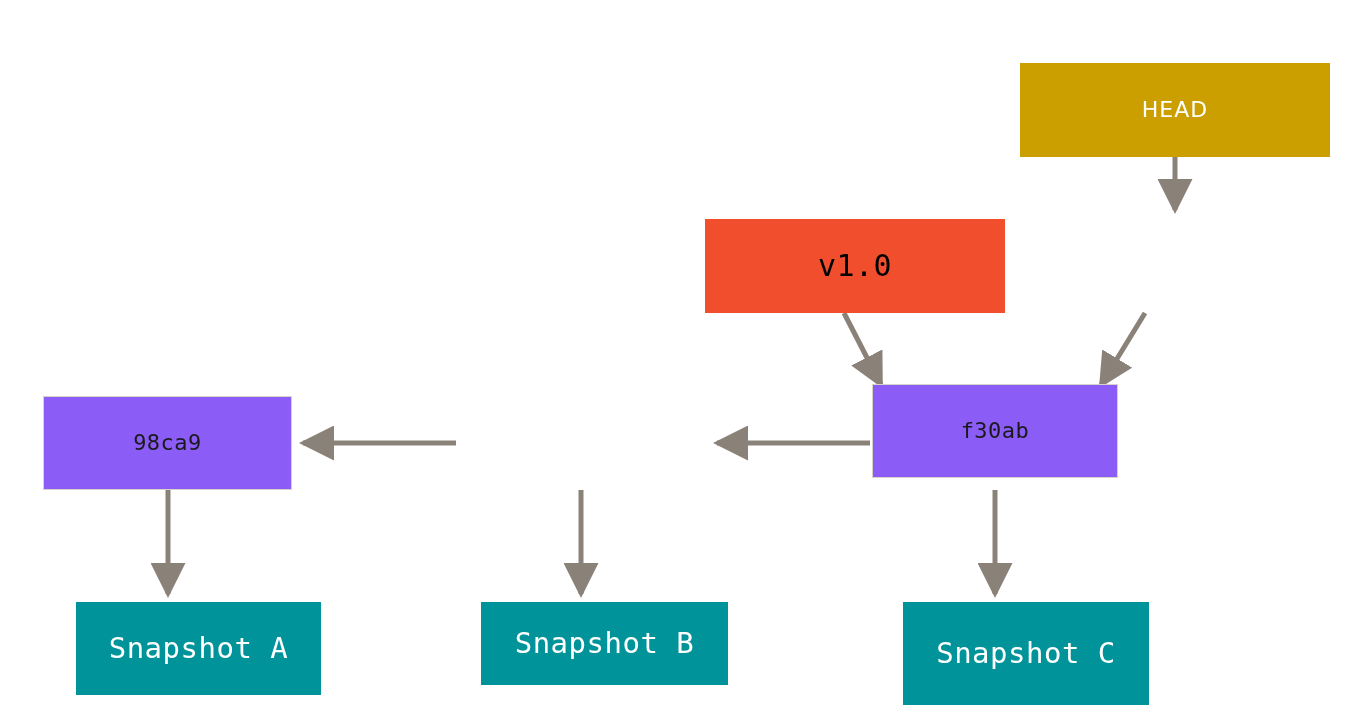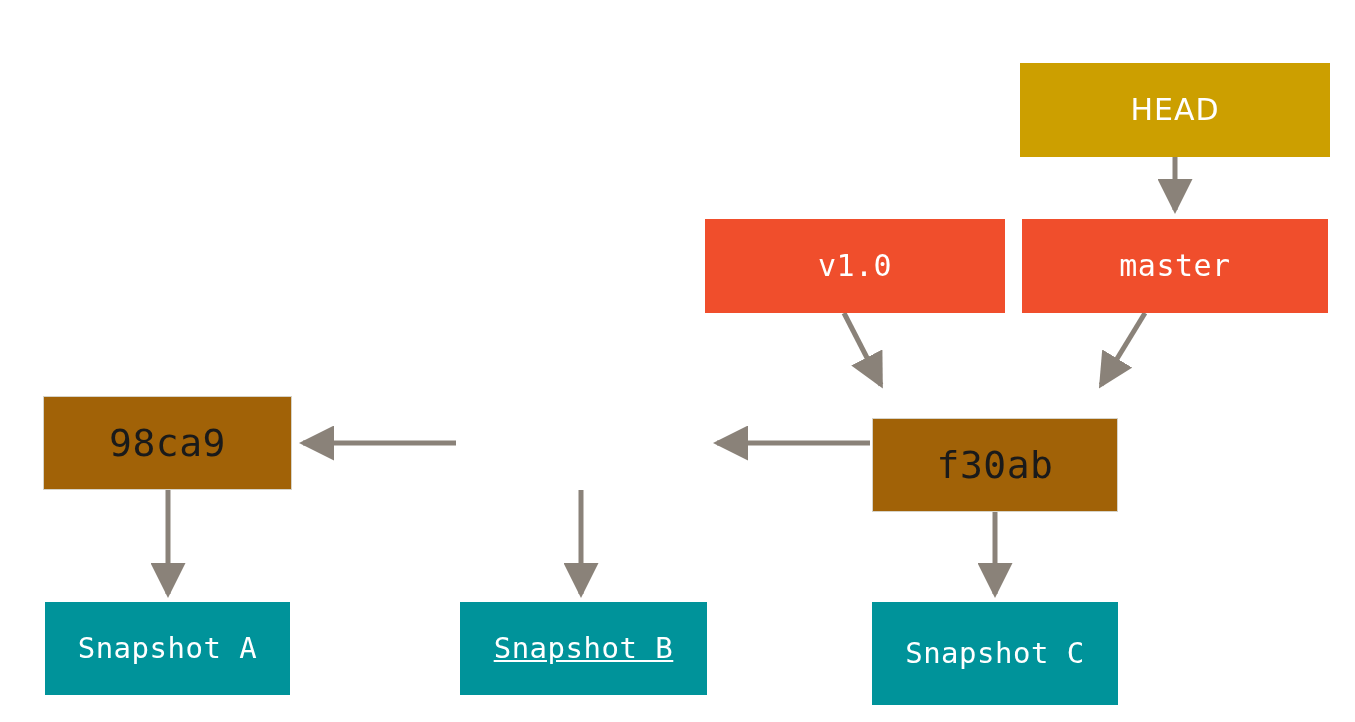--- a/index.html
+++ b/index.html
@@ -28,43 +28,44 @@
     position: absolute;
     box-sizing: border-box;
     display: flex;
     align-items: center;
     justify-content: center;
     text-align: center;
     line-height: 1;
     letter-spacing: 0.5px;
   }
   .node-ref {
-    color: #ffffff;
+    color: #000000;
     font-size: 30px;
   }
   .node-head {
     background: #cc9f00;
     color: #ffffff;
-    font-size: 30px;
+    font-size: 22px;
     font-family: "DejaVu Sans", "Liberation Sans", sans-serif;
     letter-spacing: 1px;
   }
   .node-branch {
     background: #f04e2c;
   }
   .node-commit {
-    background: #a16207;
+    background: #8b5cf6;
     border: 1px solid #d6d3c8;
     color: #1a1a1a;
-    font-size: 38px;
+    font-size: 22px;
   }
   .node-snapshot {
     background: #00939a;
     color: #ffffff;
     font-size: 29px;
+    margin-left: 31px;
   }
 </style>
 </head>
 <body>
 
 <div id="canvas">
 
   <svg class="edges" viewBox="0 0 1355 722" xmlns="http://www.w3.org/2000/svg">
     <defs>
       <marker id="arrowhead" markerWidth="7" markerHeight="7" refX="6.2" refY="3.5" orient="auto" markerUnits="strokeWidth">
@@ -102,26 +103,25 @@
 
     <g>
       <line x1="995" y1="490" x2="995" y2="594" stroke="#8a8279" stroke-width="5" marker-end="url(#arrowhead)"></line>
     </g>
   </svg>
 
   <div class="node node-head" style="left: 1020px; top: 63px; width: 310px; height: 94px;">HEAD</div>
 
   <div class="node node-ref node-branch" style="left: 705px; top: 219px; width: 300px; height: 94px;">v1.0</div>
 
-  <div class="node node-ref node-branch" style="left: 1022px; top: 219px; width: 306px; height: 94px;">master</div>
 
   <div class="node node-commit" style="left: 43px; top: 396px; width: 249px; height: 94px;">98ca9</div>
 
 
-  <div class="node node-commit" style="left: 872px; top: 418px; width: 246px; height: 94px;">f30ab</div>
+  <div class="node node-commit" style="left: 872px; top: 384px; width: 246px; height: 94px;">f30ab</div>
 
   <div class="node node-snapshot" style="left: 45px; top: 602px; width: 245px; height: 93px;">Snapshot A</div>
 
-  <div class="node node-snapshot" style="left: 460px; top: 602px; width: 247px; height: 93px; text-decoration: underline;">Snapshot B</div>
+  <div class="node node-snapshot" style="left: 450px; top: 602px; width: 247px; height: 83px;">Snapshot B</div>
 
   <div class="node node-snapshot" style="left: 872px; top: 602px; width: 246px; height: 103px;">Snapshot C</div>
 
 </div>
 
 </body></html>

